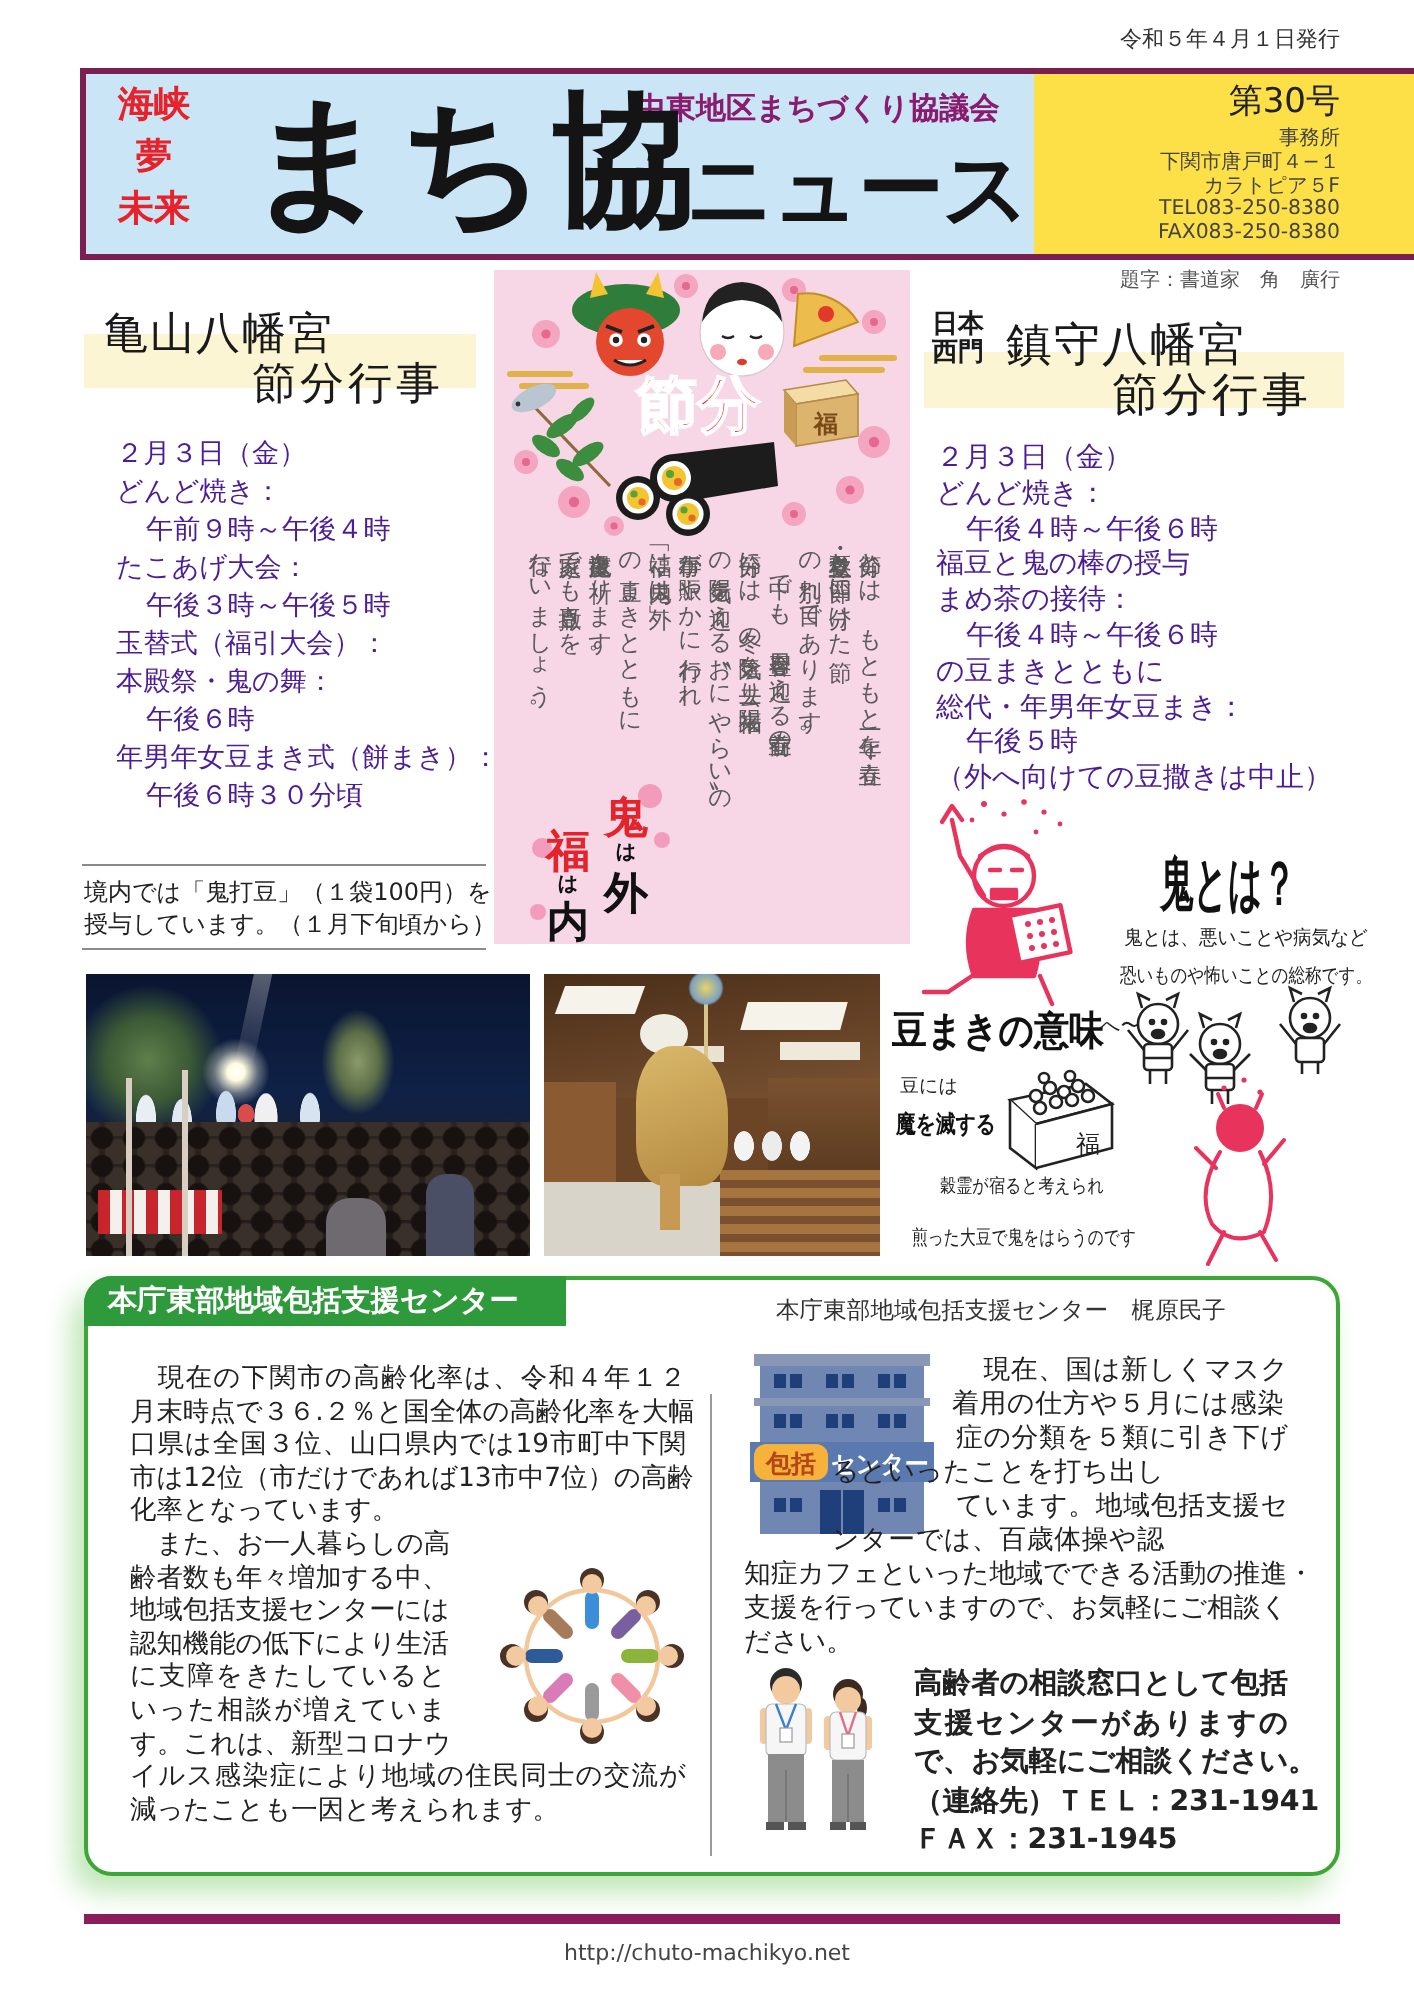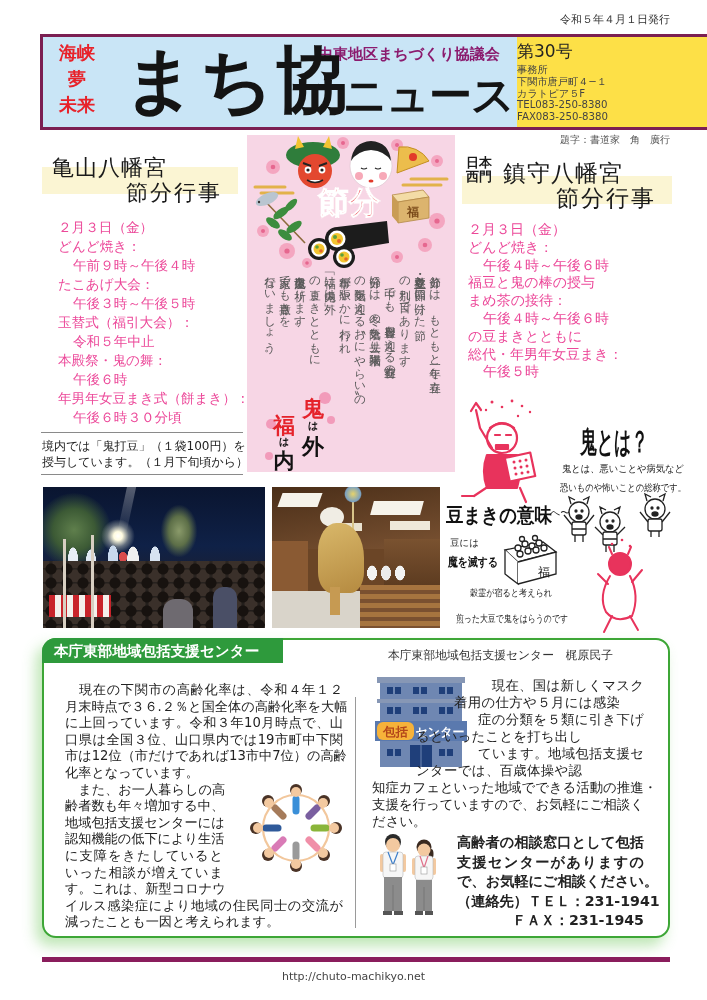--- a/index.html
+++ b/index.html
@@ -8,27 +8,27 @@
 .abs{position:absolute}
 .serif{font-family:"DejaVu Serif",serif}
 .nw{white-space:nowrap}
 
 .masthead{left:40px;top:34px;width:682px;height:96px;border:3px solid #7b1f52;background:#fde047}
 .banner{left:0;top:0;width:474px;height:90px;background:#c9e5f6}
 .motto{left:15px;top:3px;width:38px;text-align:center;color:#e8222a;font-size:18px;line-height:26px;font-weight:bold}
 .title-main{left:80px;top:-4px;font-size:72px;line-height:94px;font-weight:900;color:#141414;letter-spacing:3px}
 .title-sub{left:300px;top:30px;font-size:43px;line-height:56px;font-weight:900;color:#141414;letter-spacing:-1px}
 .org{left:275px;top:8px;font-size:15px;line-height:18px;font-weight:bold;color:#8b1b6e}
-.issue-panel{left:474px;top:0;width:153px;height:90px;text-align:left}
+.issue-panel{left:474px;top:0;width:153px;height:90px;text-align:right}
 .issue-no{top:3px;left:0;width:153px;font-size:17px;line-height:22px;color:#222}
 .office{top:27px;left:0;width:153px;font-size:10.2px;line-height:11.8px;color:#444}
 
 .band{background:#fbf5d3}
 .head-title{font-size:22px;line-height:26px;color:#1a1a1a;letter-spacing:1px}
-.sched{color:#ec4899}
+.sched{color:#4c1d95}
 .sched .ind{padding-left:15px}
 .note{left:41px;top:432px;width:202px;border-top:1.5px solid #8a8a8a;border-bottom:1.5px solid #8a8a8a;padding:5px 1px 4px;font-size:12px;line-height:16px;color:#222}
 .pink{left:247px;top:135px;width:208px;height:337px;background:#f7d6e5}
 .vtext{left:262px;top:268px;width:180px;height:190px;writing-mode:vertical-rl;font-size:11.6px;line-height:15px;color:#5a5a5a}
 .vtext div{white-space:nowrap}
 
 .photo{overflow:hidden}
 
 .para{font-size:13.2px;line-height:16.6px;color:#222}
 .para div{white-space:nowrap}
@@ -68,21 +68,20 @@
   <div class="abs band" style="left:42px;top:167px;width:196px;height:27px"></div>
   <div class="abs head-title serif nw" style="left:52px;top:155px">亀山八幡宮</div>
   <div class="abs head-title serif nw" style="left:126px;top:180px;letter-spacing:2px">節分行事</div>
   <div class="abs sched nw" style="left:58px;top:218px;font-size:13.6px;line-height:19px">
     <div>２月３日（金）</div>
     <div>どんど焼き：</div>
     <div class="ind">午前９時～午後４時</div>
     <div>たこあげ大会：</div>
     <div class="ind">午後３時～午後５時</div>
     <div>玉替式（福引大会）：</div>
-    <div class="ind">令和５年中止</div>
     <div>本殿祭・鬼の舞：</div>
     <div class="ind">午後６時</div>
     <div>年男年女豆まき式（餅まき）：</div>
     <div class="ind">午後６時３０分頃</div>
   </div>
   <div class="abs note nw">
     <div>境内では「鬼打豆」（１袋100円）を</div>
     <div>授与しています。（１月下旬頃から）</div>
   </div>
 </section>
@@ -231,20 +230,21 @@
   <div class="abs sched nw" style="left:468px;top:221px;font-size:14px;line-height:17.8px">
     <div>２月３日（金）</div>
     <div>どんど焼き：</div>
     <div class="ind">午後４時～午後６時</div>
     <div>福豆と鬼の棒の授与</div>
     <div>まめ茶の接待：</div>
     <div class="ind">午後４時～午後６時</div>
     <div>の豆まきとともに</div>
     <div>総代・年男年女豆まき：</div>
     <div class="ind">午後５時</div>
+    <div>（外へ向けての豆撒きは中止）</div>
   </div>
 </section>
 
 <svg class="abs" style="left:440px;top:398px" width="262" height="240" viewBox="0 0 262 240">
   <g stroke="#e8335c" fill="none" stroke-width="2.2" stroke-linecap="round" stroke-linejoin="round">
     <g fill="#e8335c" stroke="none">
       <circle cx="52" cy="4" r="1.5"></circle>
         <circle cx="62" cy="9" r="1.3"></circle>
         <circle cx="72" cy="3" r="1.4"></circle>
         <circle cx="82" cy="8" r="1.3"></circle>
@@ -374,21 +374,20 @@
   <div class="abs" style="left:72px;top:-2px;width:18px;height:18px;border-radius:50%;background:radial-gradient(circle,#e7d36b,#7aa0c0 60%,transparent 70%)"></div>
 </div>
 
 <section class="abs" style="left:42px;top:638px;width:628px;height:300px">
   <div class="abs" style="left:0;top:0;width:628px;height:300px;border:2.5px solid #3da636;border-radius:14px;box-shadow:-6px 8px 14px rgba(110,200,90,.45);background:#fff"></div>
   <div class="abs nw" style="left:0;top:0;width:241px;height:25px;background:#2e9a3c;color:#fff;font-weight:bold;font-size:14.6px;line-height:25px;padding-left:12px;border-top-left-radius:14px">本庁東部地域包括支援センター</div>
 
   <div class="abs para" style="left:23px;top:44px;width:280px">
     <div class="j" style="width:278px">　現在の下関市の高齢化率は、令和４年１２</div>
     <div class="j" style="width:278px">月末時点で３６.２％と国全体の高齢化率を大幅</div>
-    <div class="j" style="width:278px">に上回っています。令和３年10月時点で、山</div>
     <div class="j" style="width:278px">口県は全国３位、山口県内では19市町中下関</div>
     <div class="j" style="width:278px">市は12位（市だけであれば13市中7位）の高齢</div>
     <div>化率となっています。</div>
     <div class="j" style="width:158px">　また、お一人暮らしの高</div>
     <div class="j" style="width:158px">齢者数も年々増加する中、</div>
     <div class="j" style="width:158px">地域包括支援センターには</div>
     <div class="j" style="width:158px">認知機能の低下により生活</div>
     <div class="j" style="width:158px">に支障をきたしていると</div>
     <div class="j" style="width:158px">いった相談が増えていま</div>
     <div class="j" style="width:158px">す。これは、新型コロナウ</div>
@@ -459,21 +458,21 @@
     </g>
     <line x1="46" y1="68" x2="46" y2="90" stroke="#6f87b2" stroke-width="1"></line>
     <rect x="0" y="44" width="92" height="20" fill="#5a79ae"></rect>
     <rect x="2" y="45" width="37" height="18" rx="6" fill="#f6b23a"></rect>
     <text x="20.5" y="59" text-anchor="middle" font-size="12.5" font-weight="bold" fill="#b4461a">包括</text>
     <text x="65" y="59" text-anchor="middle" font-size="12" font-weight="bold" fill="#fff">センター</text>
   </svg>
 
   <div class="abs para" style="left:330px;top:39px;width:275px;font-size:13.4px;line-height:17px">
     <div class="j" style="margin-left:106px;width:166px">　現在、国は新しくマスク</div>
-    <div class="j" style="margin-left:82px;width:166px">着用の仕方や５月には感染</div>
+    <div class="j" style="margin-left:104px;width:166px">着用の仕方や５月には感染</div>
     <div class="j" style="margin-left:106px;width:166px">症の分類を５類に引き下げ</div>
     <div class="j" style="margin-left:44px;width:166px">るといったことを打ち出し</div>
     <div class="j" style="margin-left:106px;width:166px">ています。地域包括支援セ</div>
     <div class="j" style="margin-left:44px;width:166px">ンターでは、百歳体操や認</div>
     <div class="j" style="width:272px">知症カフェといった地域でできる活動の推進・</div>
     <div class="j" style="width:272px">支援を行っていますので、お気軽にご相談く</div>
     <div>ださい。</div>
   </div>
 
   <svg class="abs" style="left:336px;top:195px" width="62" height="84" viewBox="0 0 62 84">
@@ -504,18 +503,18 @@
       <rect x="37" y="78" width="8" height="4" fill="#555"></rect>
         <rect x="47" y="78" width="8" height="4" fill="#555"></rect>
     </g>
   </svg>
 
   <div class="abs contact" style="left:415px;top:195px;width:187px">
     <div class="j">高齢者の相談窓口として包括</div>
     <div class="j">支援センターがありますの</div>
     <div class="j">で、お気軽にご相談ください。</div>
     <div style="text-align:right">（連絡先）ＴＥＬ：231-1941</div>
-    <div style="text-align:right">ＦＡＸ：231-1945</div>
+    <div style="text-align:left">ＦＡＸ：231-1945</div>
   </div>
 </section>
 
 <div class="abs" style="left:42px;top:957px;width:628px;height:5px;background:#8a1d5c"></div>
 <div class="abs nw" style="left:0;top:970px;width:707px;text-align:center;font-size:11px;color:#444">http://chuto-machikyo.net</div>
 
 </body></html>

